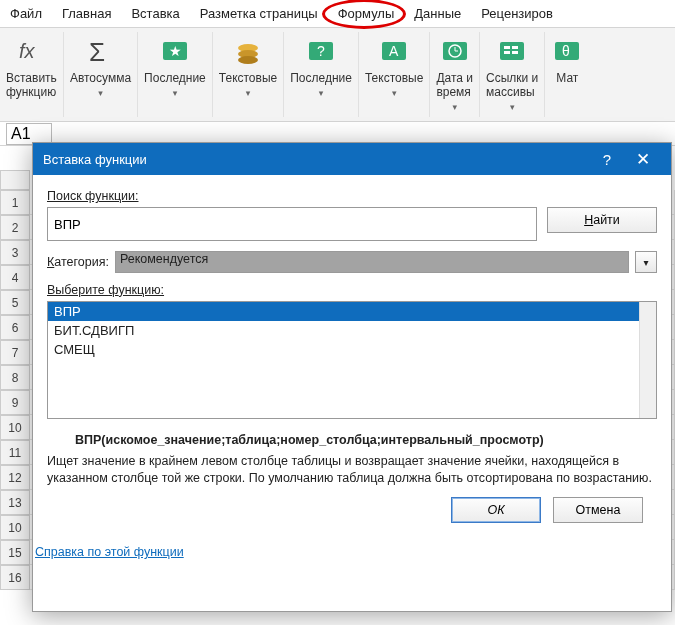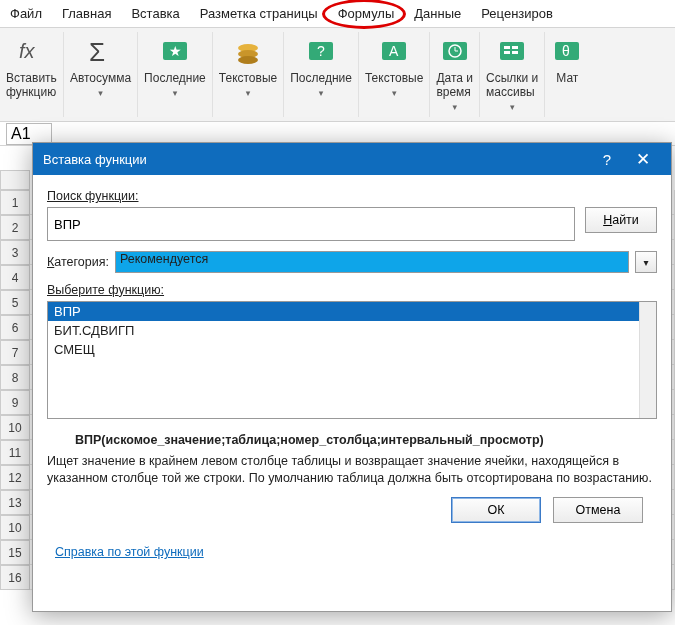--- a/index.html
+++ b/index.html
@@ -34,34 +34,34 @@
   
   .dialog { position: absolute; top: 142px; left: 32px; width: 640px; height: 470px; background: #fff; border: 1px solid #999; box-shadow: 0 4px 24px rgba(0,0,0,0.35); z-index: 50; display: flex; flex-direction: column; }
   .dlg-title { height: 32px; background: #0f6cbd; color: #fff; display: flex; align-items: center; padding: 0 10px; font-size: 13px; }
   .dlg-title-text { flex: 1; }
   .dlg-help { width: 36px; text-align: center; font-size: 15px; cursor: pointer; }
   .dlg-close { width: 36px; text-align: center; font-size: 17px; cursor: pointer; }
   .dlg-body { flex: 1; padding: 10px 14px; font-size: 12.5px; color: #222; position: relative; }
   .lbl { margin: 4px 0 4px 0; text-decoration: underline; }
   .search-row { display: flex; gap: 10px; align-items: flex-start; margin-bottom: 10px; }
   .search-input { flex: 1; height: 34px; border: 1px solid #999; padding: 4px 6px; font-size: 13px; background: #fff; }
-  .find-btn { width: 72px; height: 26px; border: 1px solid #999; background: linear-gradient(#fdfdfd,#ececec); font-size: 12.5px; cursor: pointer; }
+  .find-btn { width: 110px; height: 26px; border: 1px solid #999; background: linear-gradient(#fdfdfd,#ececec); font-size: 12.5px; cursor: pointer; }
   .cat-row { display: flex; align-items: center; gap: 6px; margin-bottom: 10px; margin-top: 7px; }
-  .cat-select { flex: 1; height: 22px; border: 1px solid #999; background: #0ea5e9; font-size: 12.5px; padding: 0 4px; }
+  .cat-select { flex: 1; height: 22px; border: 1px solid #999; background: #a3a3a3; font-size: 12.5px; padding: 0 4px; }
   .cat-arrow { width: 22px; height: 22px; border: 1px solid #999; background: linear-gradient(#fdfdfd,#e8e8e8); display: flex; align-items: center; justify-content: center; font-size: 10px; cursor: pointer; }
   .func-list { height: 118px; border: 1px solid #999; background: #fff; overflow: hidden; position: relative; }
   .func-item { padding: 2px 6px; font-size: 13px; }
   .func-item.sel { background: #0f6cbd; color: #fff; }
   .scrollbar-track { position: absolute; top: 0; right: 0; bottom: 0; width: 17px; background: #f0f0f0; border-left: 1px solid #ddd; }
   .syntax { font-weight: bold; margin-top: 14px; font-size: 12.5px; padding-left: 28px; }
   .desc { font-size: 12.5px; margin-top: 6px; line-height: 1.35; }
-  .help-link { position: absolute; bottom: 52px; left: 22px; color: #0f6cbd; text-decoration: underline; font-size: 12.5px; cursor: pointer; }
+  .help-link { position: absolute; bottom: 52px; left: 2px; color: #0f6cbd; text-decoration: underline; font-size: 12.5px; cursor: pointer; }
   .dlg-footer { display: flex; justify-content: flex-end; gap: 12px; padding: 10px 14px 14px; }
   .btn { width: 90px; height: 26px; border: 1px solid #999; background: linear-gradient(#fdfdfd,#ececec); font-size: 12.5px; cursor: pointer; }
-  .btn.primary { border: 1px solid #3b7ac7; box-shadow: 0 0 0 1px #8db6e6 inset; }
+  .btn.primary { border: 1px solid #3b7ac7; box-shadow: 0 0 0 1px #8db6e6 inset; font-style: italic; }
 
   
   .arrow { position: absolute; pointer-events: none; }
   .arrow svg { overflow: visible; }
 
   .underline-key { text-decoration: underline; }
 </style>
 </head>
 <body>
 

